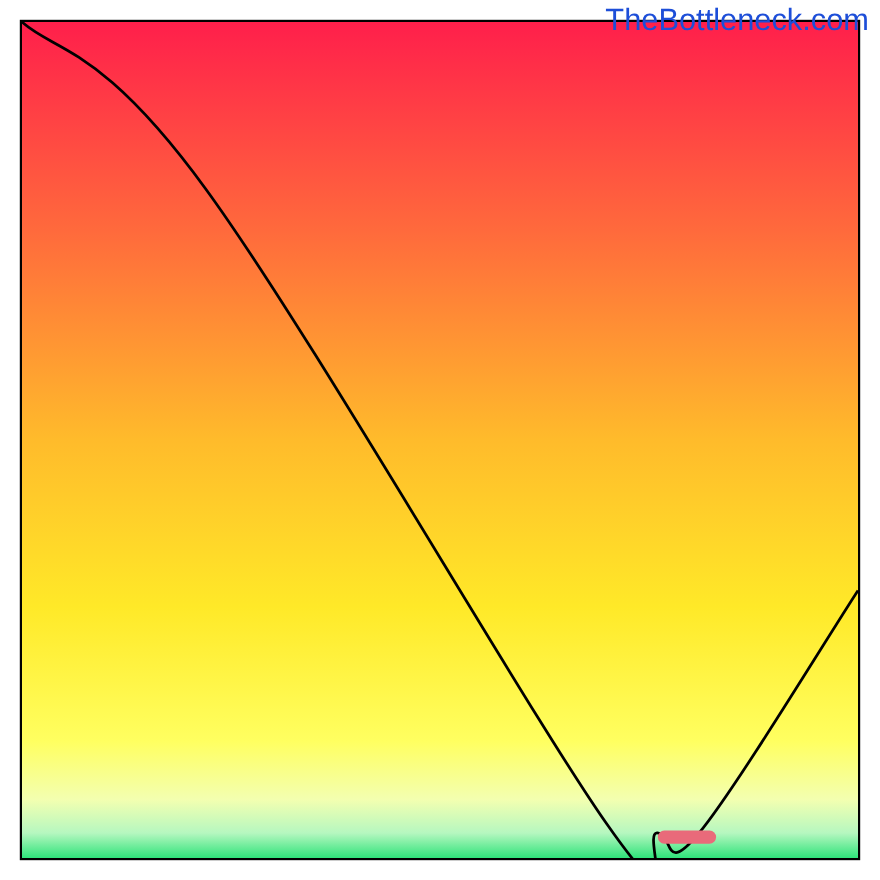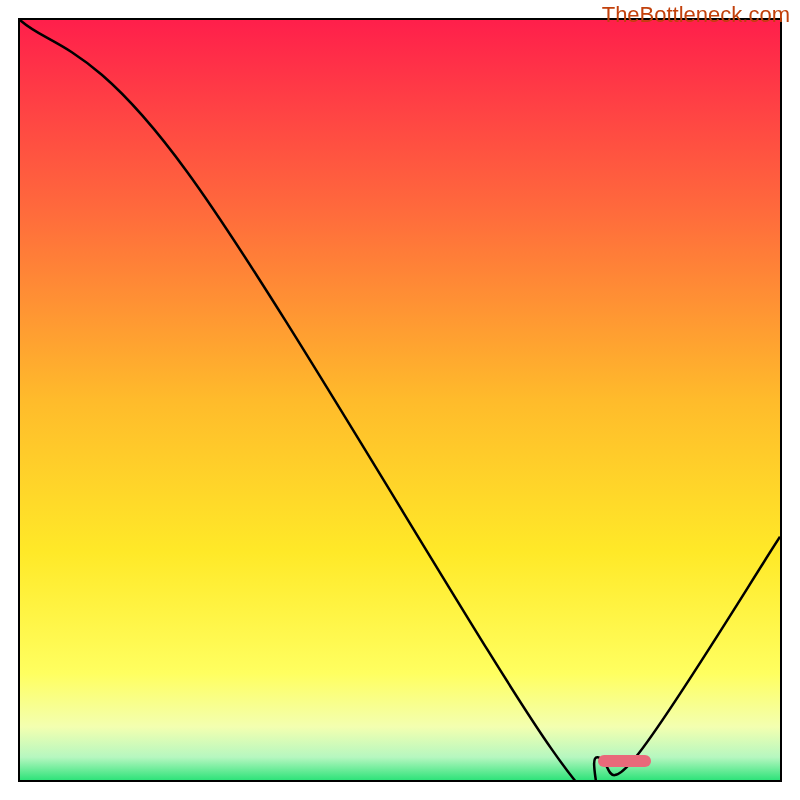--- a/index.html
+++ b/index.html
@@ -8,22 +8,22 @@
     width: 800px;
     height: 800px;
     position: relative;
     font-family: Arial, sans-serif;
     background: #ffffff;
   }
   .watermark {
     position: absolute;
     top: 2px;
     right: 10px;
-    color: #c2410c;
-    font-size: 22px;
+    color: #1d4ed8;
+    font-size: 28px;
     font-weight: normal;
     z-index: 10;
   }
   .plot-area {
     position: absolute;
     left: 18px;
     top: 18px;
     width: 764px;
     height: 764px;
     border: 2px solid #000000;

